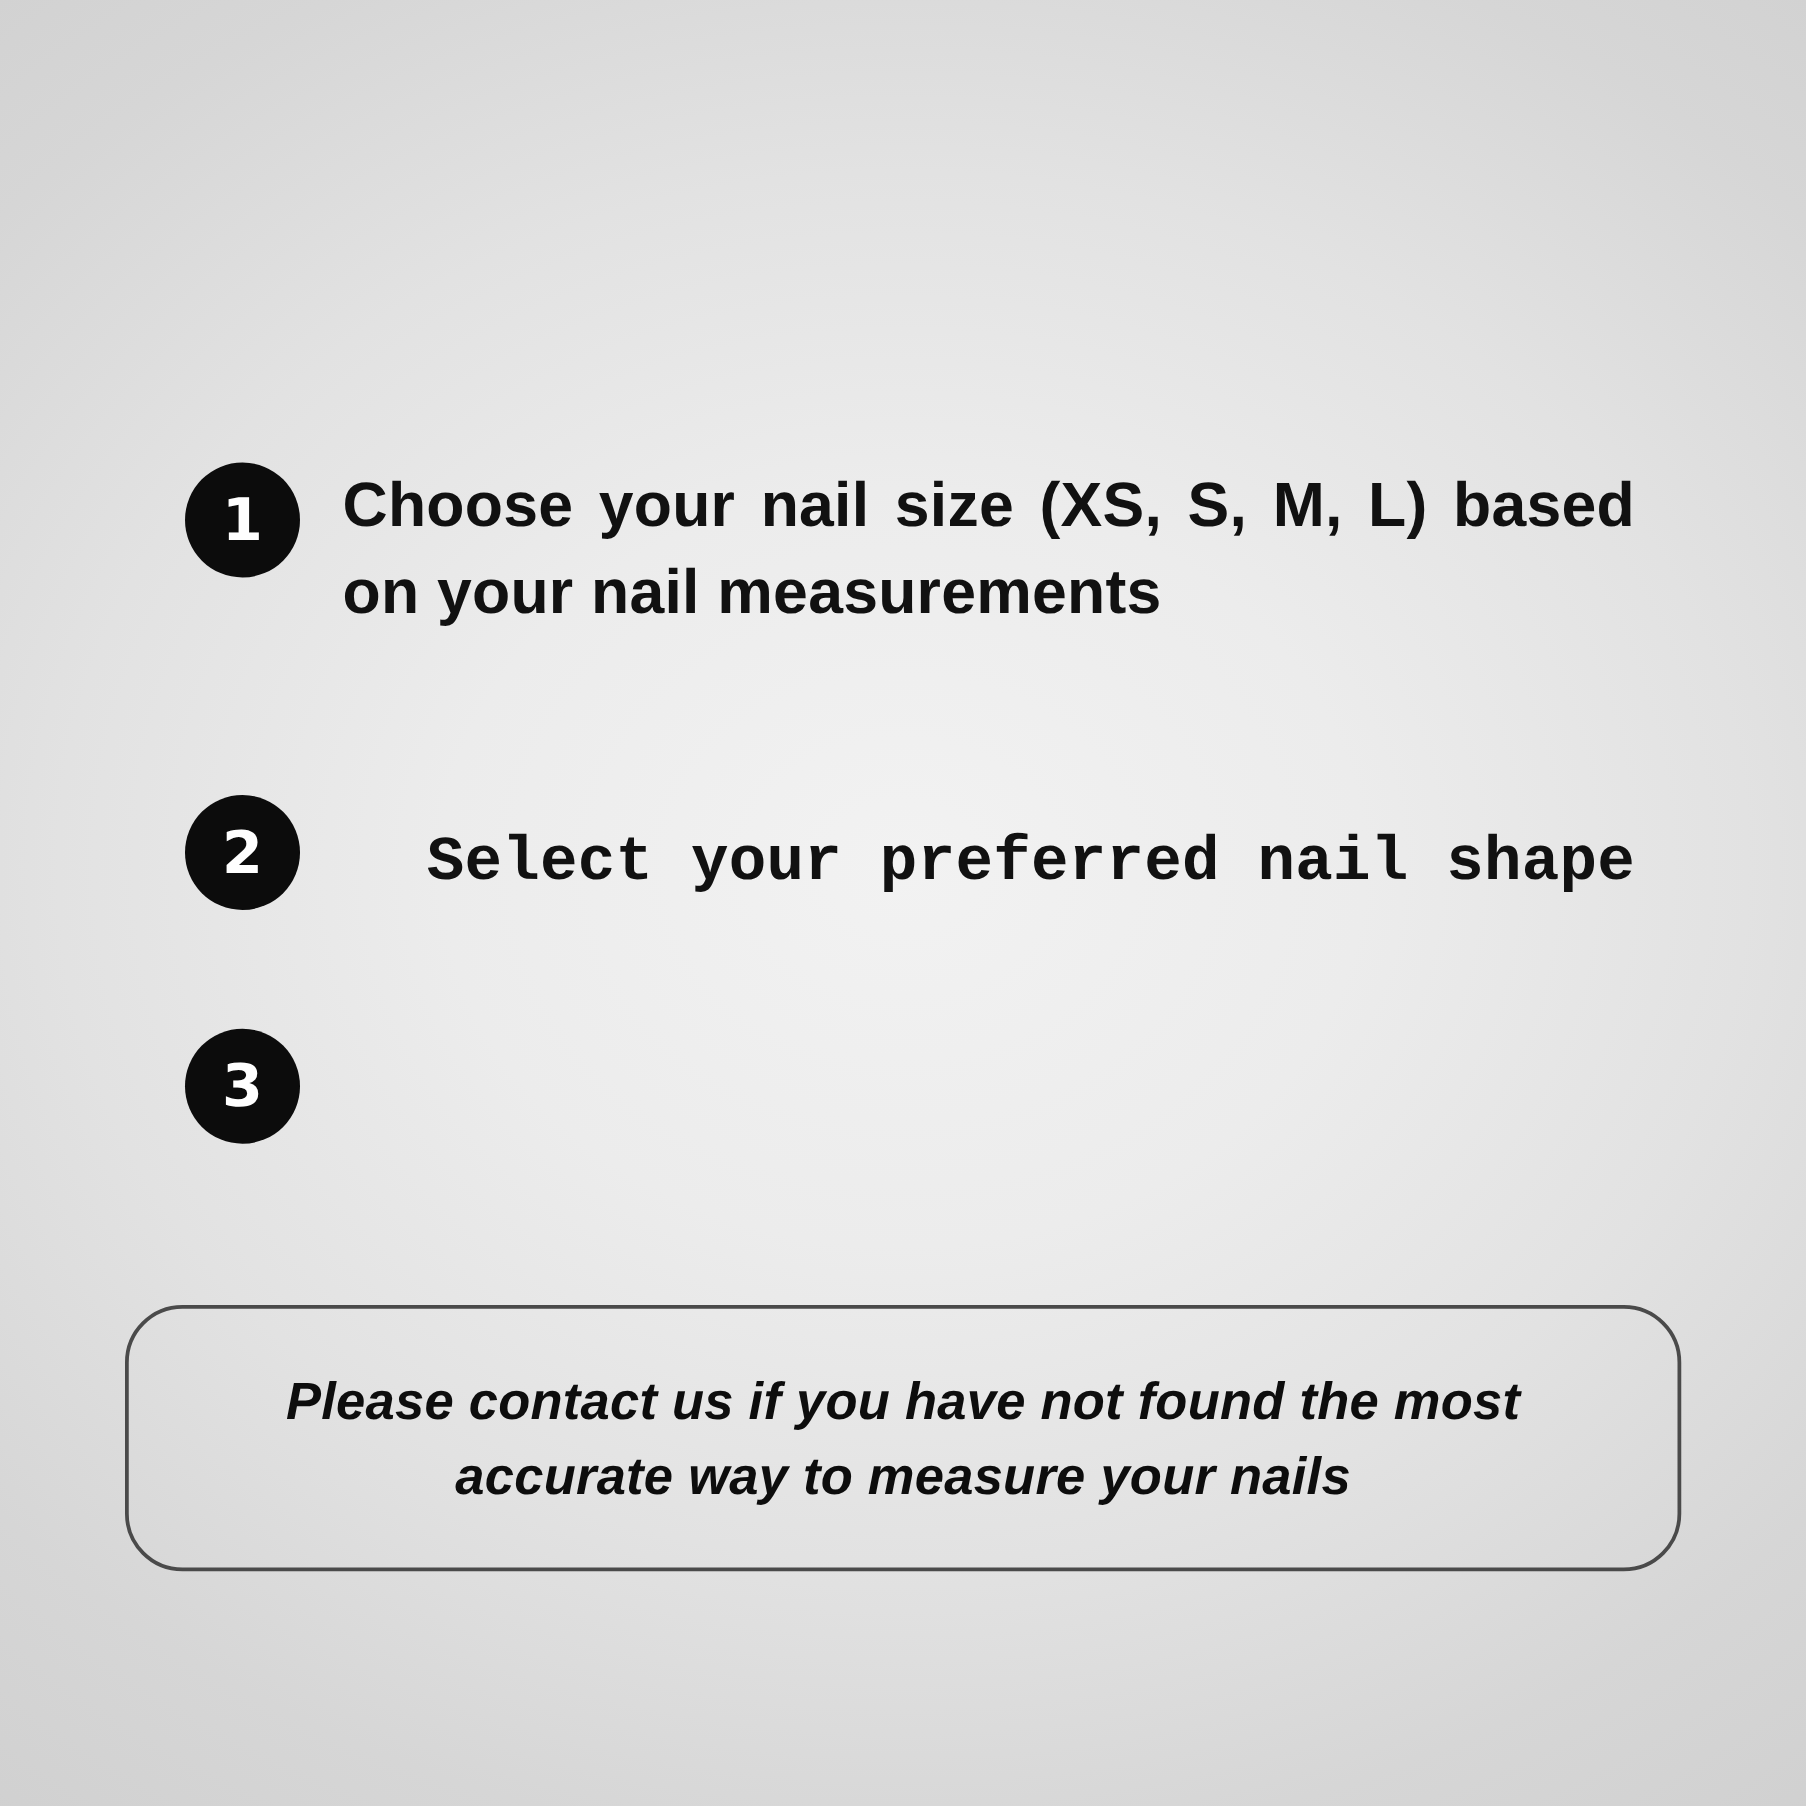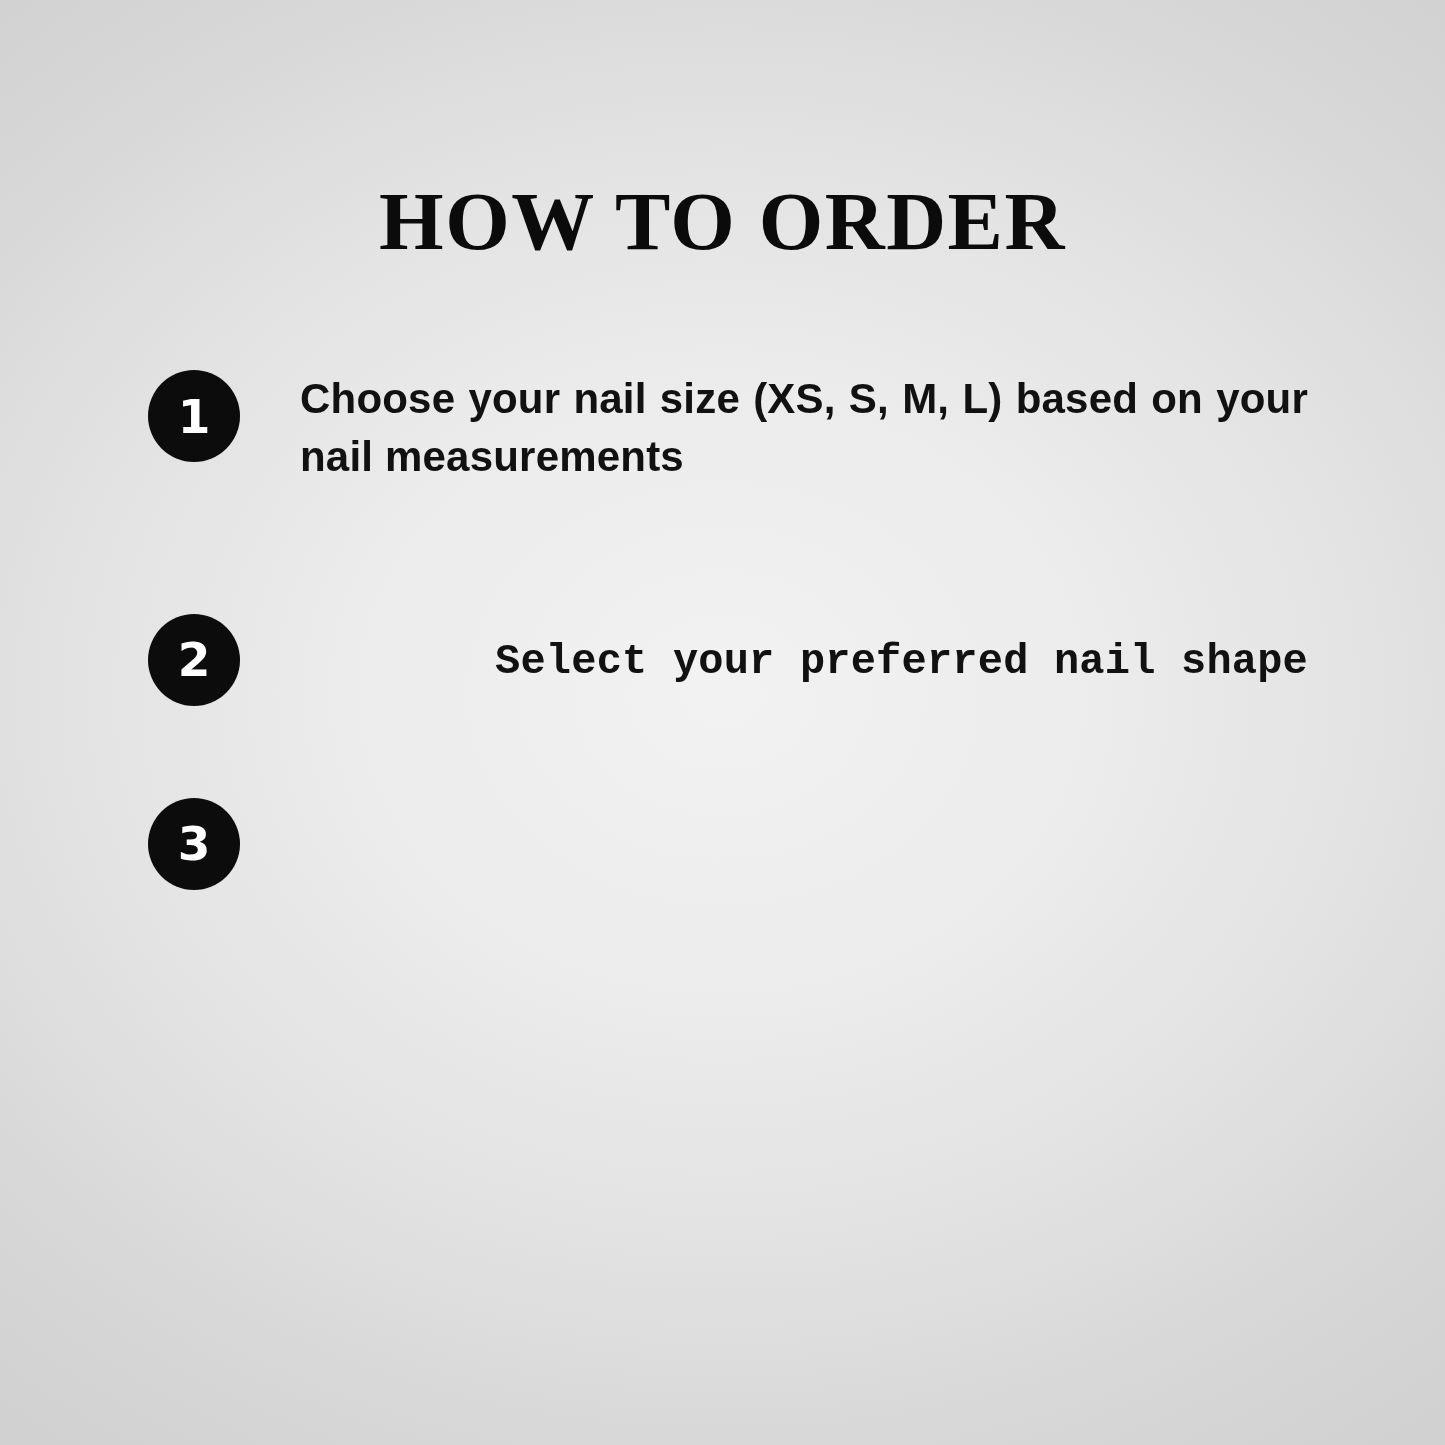--- a/index.html
+++ b/index.html
@@ -65,28 +65,27 @@
     justify-content: center;
     line-height: 1;
     font-family: "DejaVu Sans", sans-serif;
   }
 
   .step-body {
     margin-left: 126px;
   }
 
   .step-text {
-    font-size: 42px;
+    font-size: 50px;
     font-weight: bold;
     color: #111111;
     line-height: 1.38;
     text-align: justify;
     text-justify: inter-word;
     letter-spacing: 0.2px;
-    margin-left: 26px;
   }
 
   .step-text.nojustify {
     text-align: right;
     font-family: Liberation Mono, monospace;
   }
 
   .step-note {
     margin-top: 22px;
     font-size: 39px;
@@ -130,21 +129,20 @@
     line-height: 1.42;
     padding: 0 40px;
     letter-spacing: 0.2px;
   }
 </style>
 </head>
 <body>
 
 <div class="page">
 
-  <div class="title">HOW TO ORDER</div>
 
   <div class="steps">
 
     <div class="step step-1">
       <div class="step-badge">1</div>
       <div class="step-body">
         <div class="step-text">Choose your nail size (XS, S, M, L) based on your nail measurements</div>
       </div>
     </div>
 
@@ -154,14 +152,17 @@
         <div class="step-text nojustify">Select your preferred nail shape</div>
       </div>
     </div>
 
     <div class="step step-3">
       <div class="step-badge">3</div>
     </div>
 
   </div>
 
+  <div class="callout">
+    <div class="callout-text">Please contact us if you have not found the most accurate way to measure your nails</div>
+  </div>
 
 </div>
 
 </body></html>

